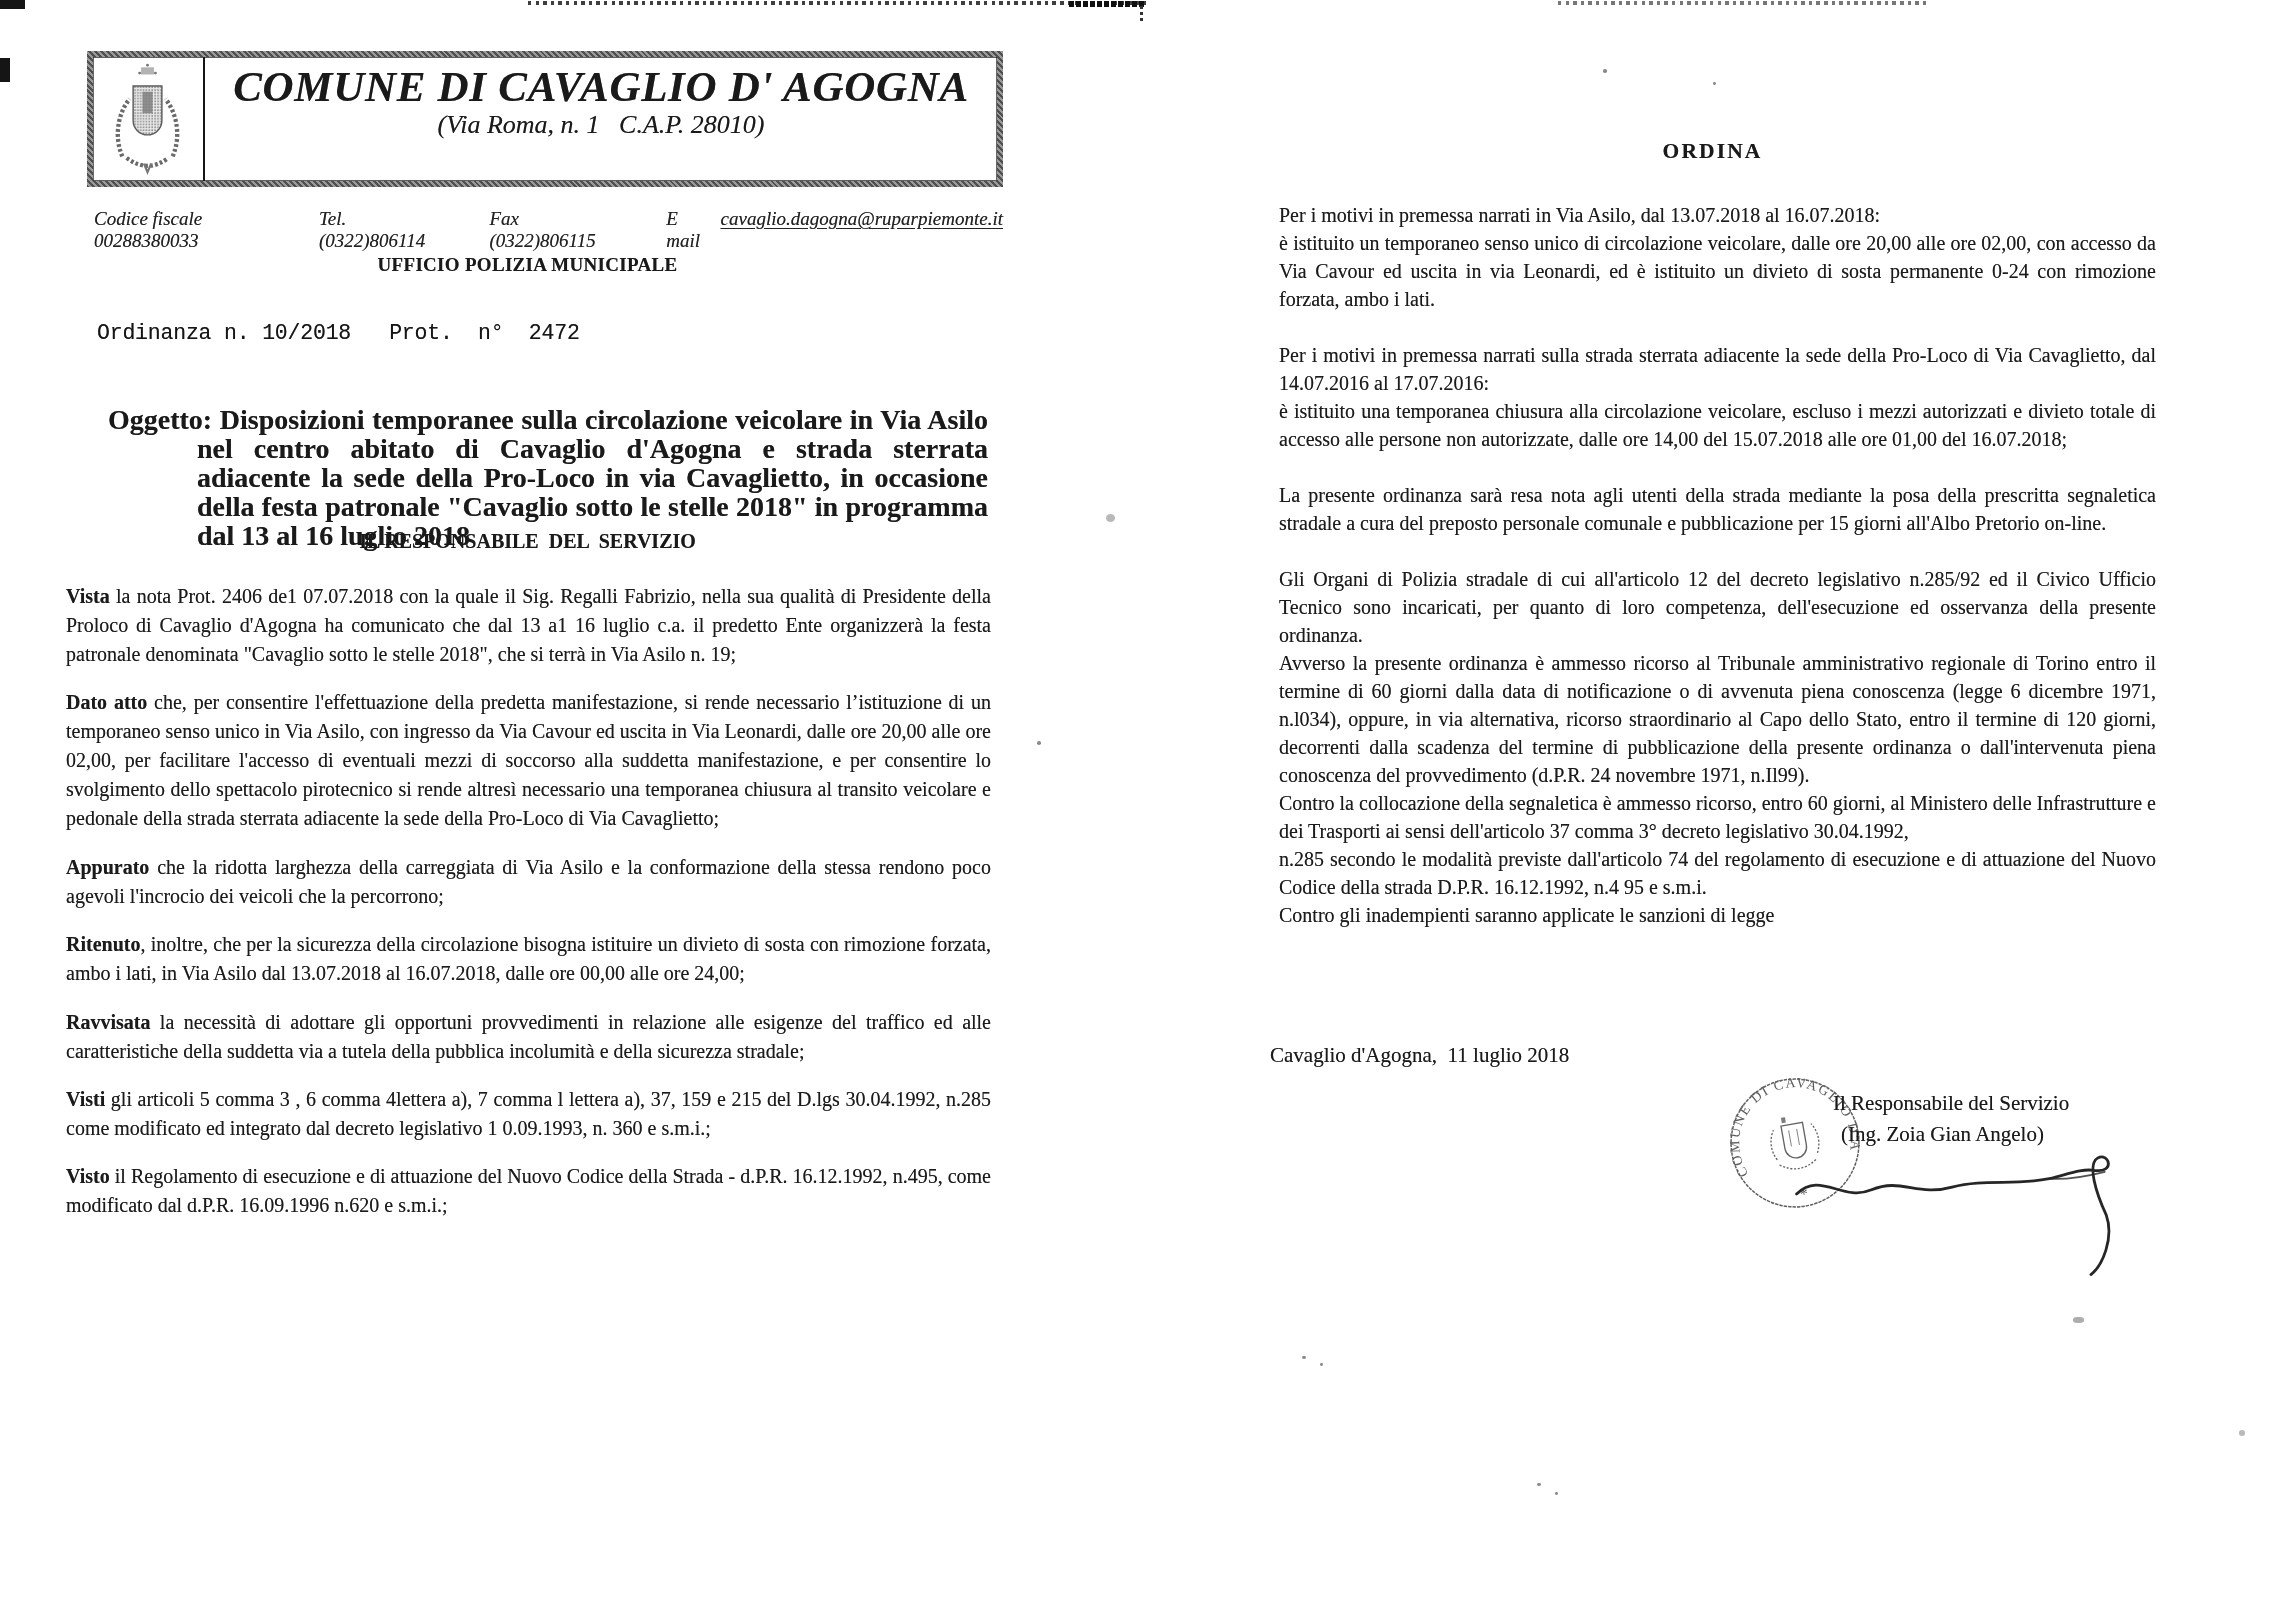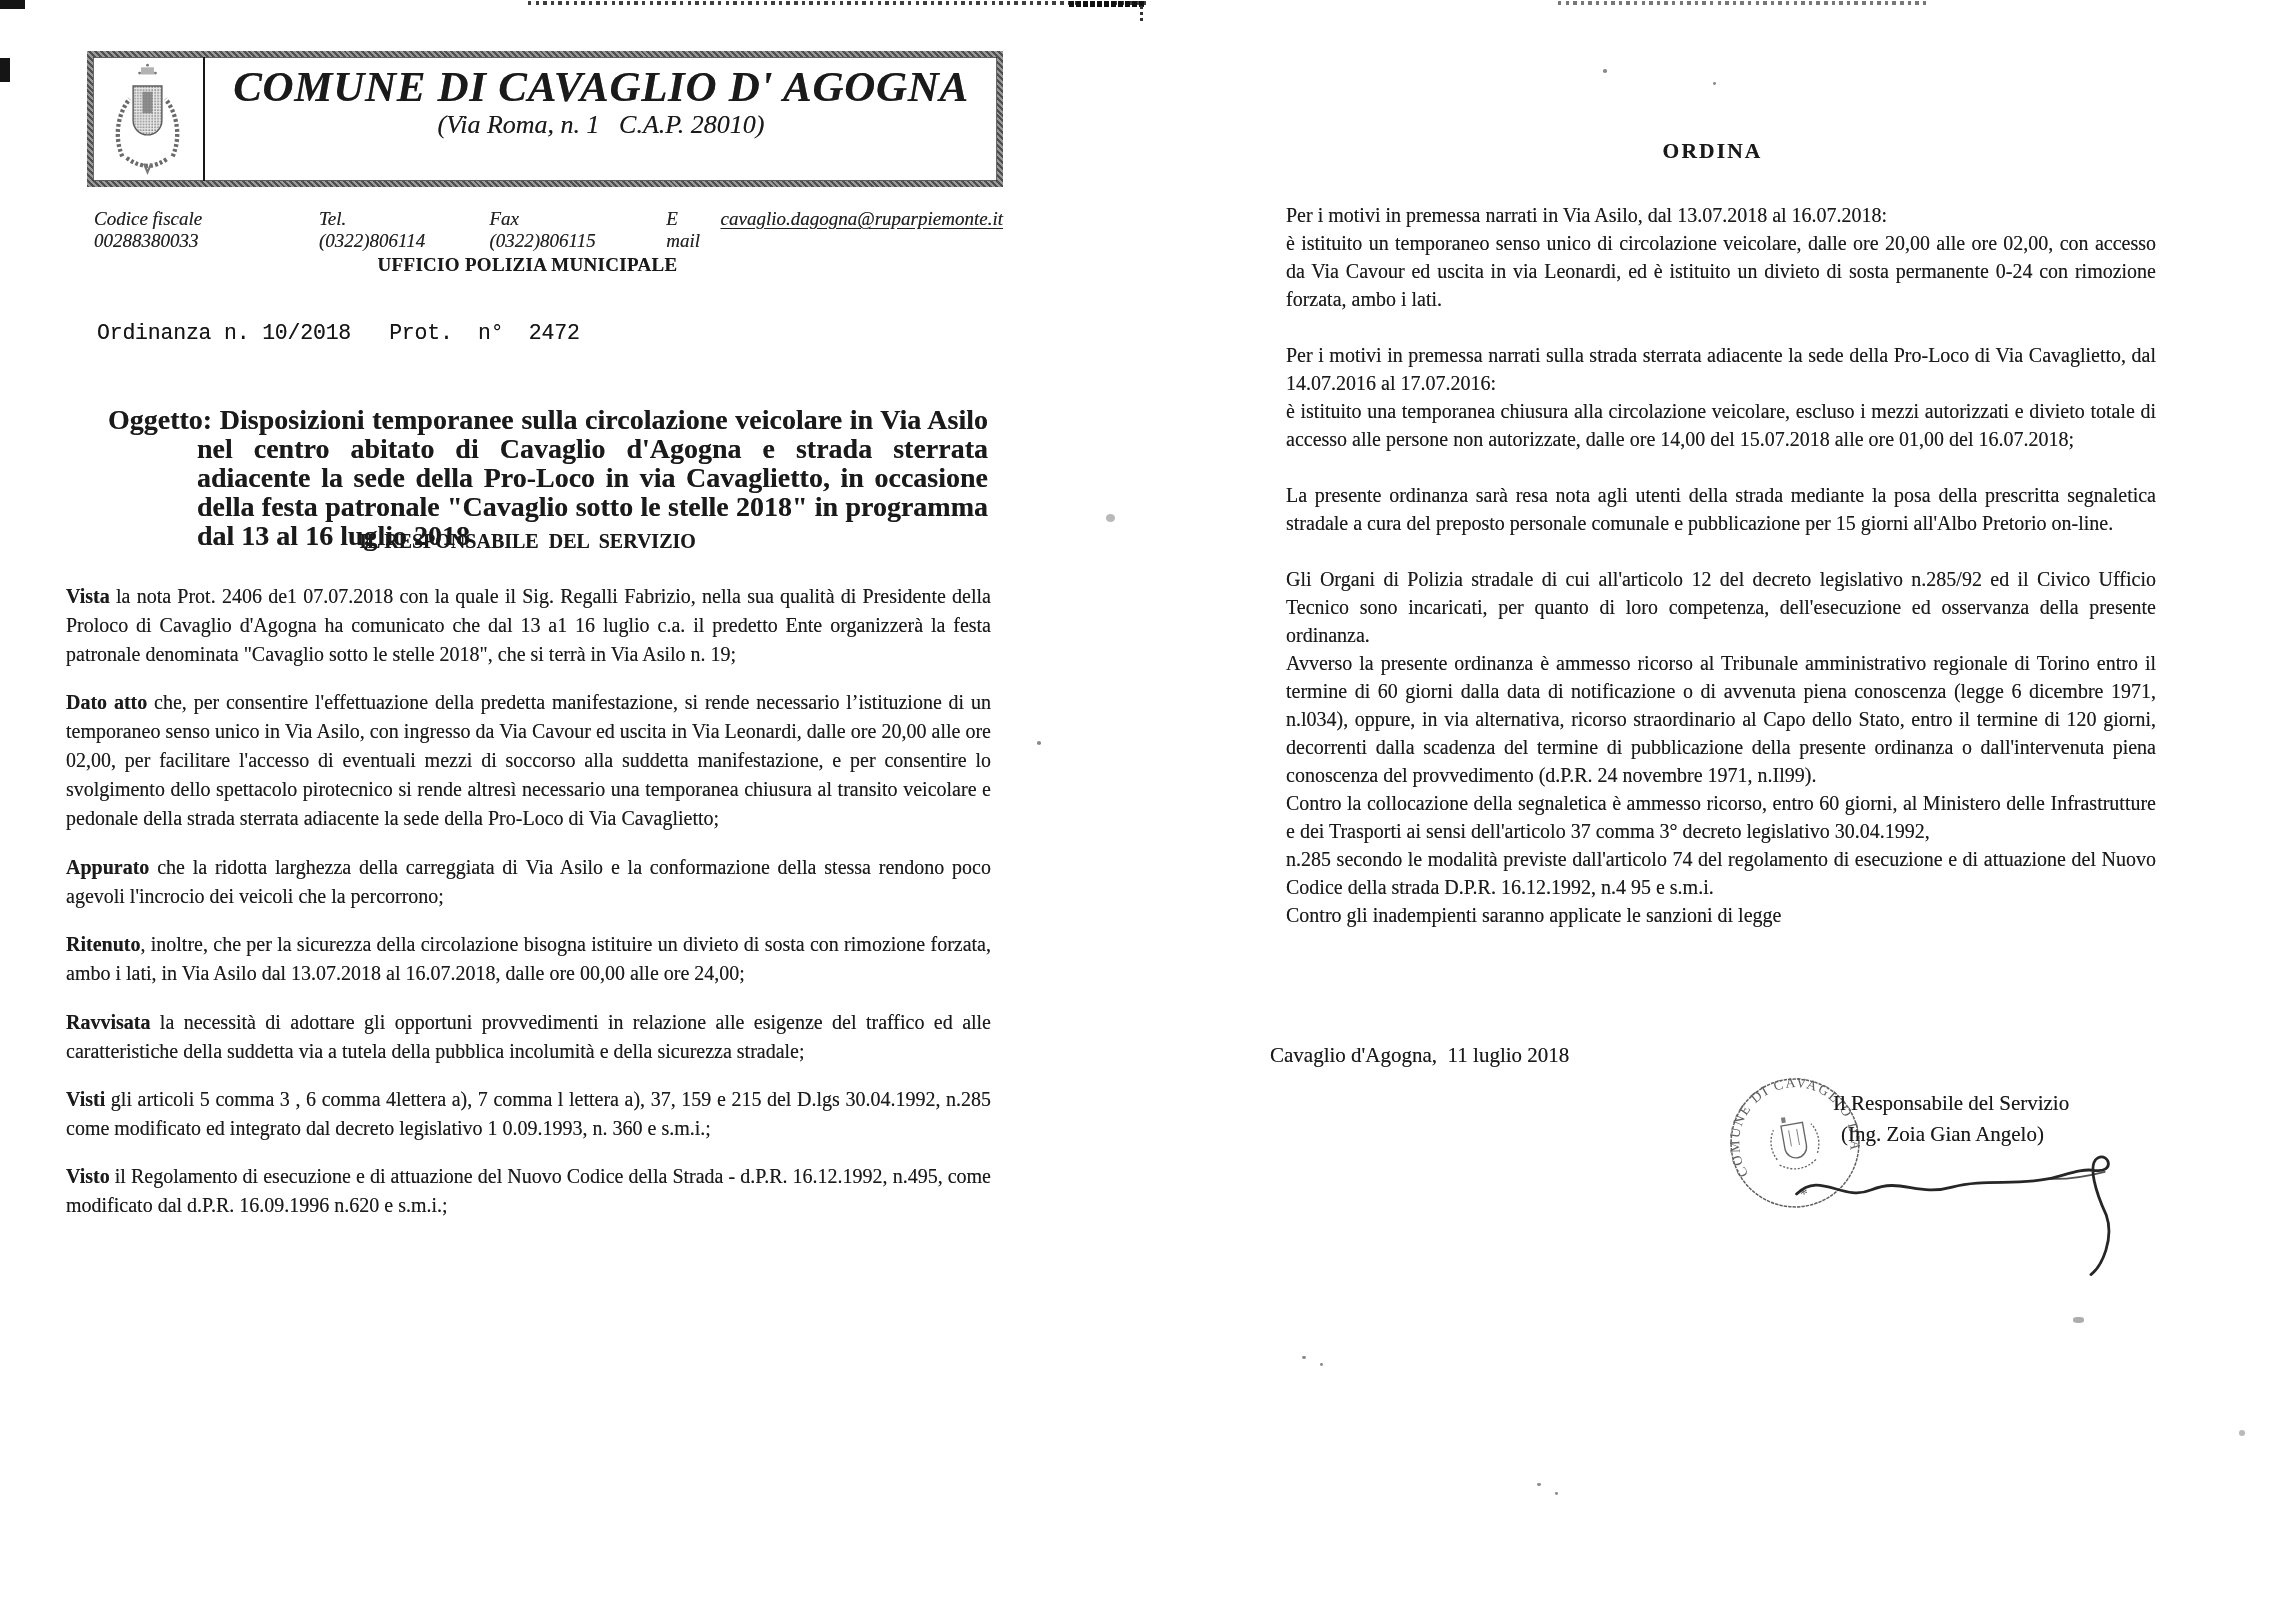--- a/index.html
+++ b/index.html
@@ -43,21 +43,21 @@
   
   .subject{left:108px;top:405px;width:880px;box-sizing:border-box;padding-left:89px;text-indent:-89px;
            font-weight:bold;font-size:28px;line-height:29px;text-align:justify;text-align-last:left;}
   .resp-heading{left:66px;top:530px;width:923px;text-align:center;font-weight:bold;font-size:20px;}
 
   
   .col{position:absolute;}
   .col-left{left:66px;top:582px;width:925px;}
   .col-right{left:1269px;top:201px;width:887px;}
   .par{font-size:20px;line-height:29px;text-align:justify;text-align-last:left;margin:0 0 19.4px 0;color:#1b1b1b;}
-  .rpar{font-size:20px;line-height:28px;text-align:justify;text-align-last:left;margin:0 0 28px 17px;color:#1b1b1b;}
+  .rpar{font-size:20px;line-height:28px;text-align:justify;text-align-last:left;margin:0 0 28px 10px;color:#1b1b1b;}
   .rpar .seg{text-align:justify;text-align-last:left;}
   .lead{font-weight:bold;}
 
   .ordina{left:1269px;top:139px;width:887px;text-align:center;font-weight:bold;font-size:21.5px;letter-spacing:2.1px;}
   .placedate{left:1270px;top:1043px;font-size:21px;}
 
   
   .sig-role{left:1833px;top:1091px;font-size:21px;}
   .sig-name{left:1841px;top:1122px;font-size:21px;}
   .stamp{left:1727px;top:1075px;width:136px;height:136px;transform:rotate(-10deg);opacity:.88;}

